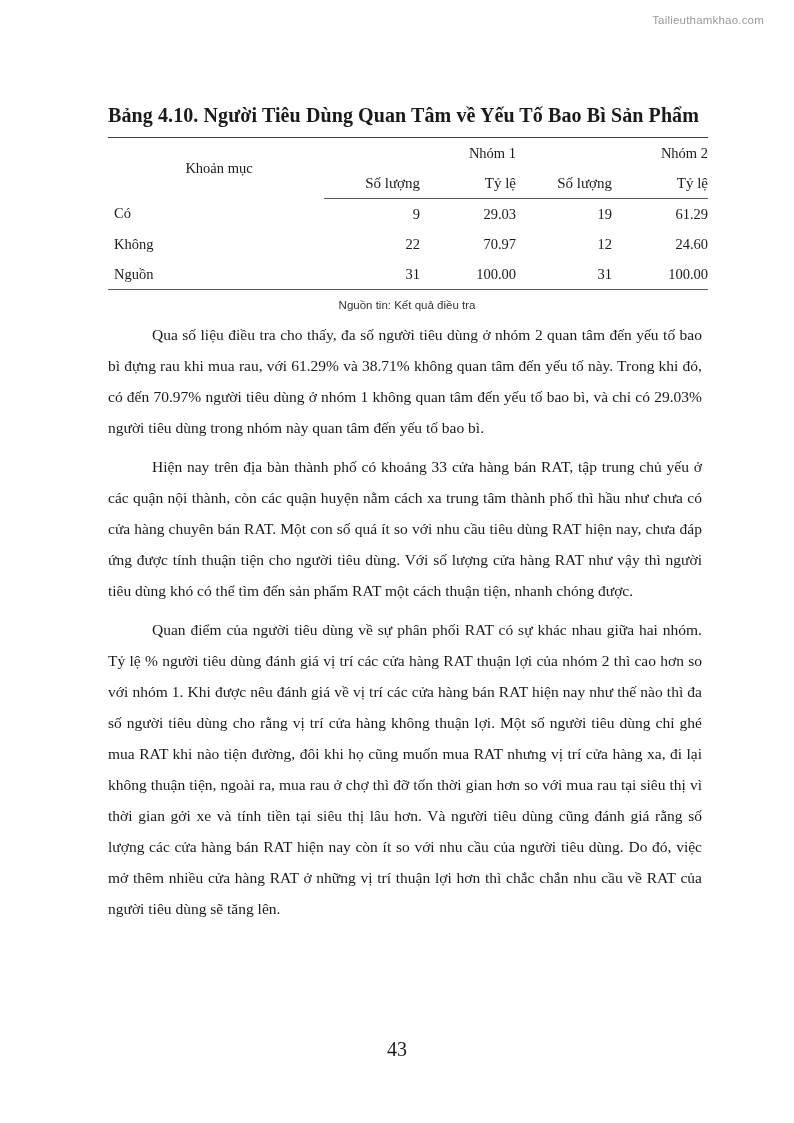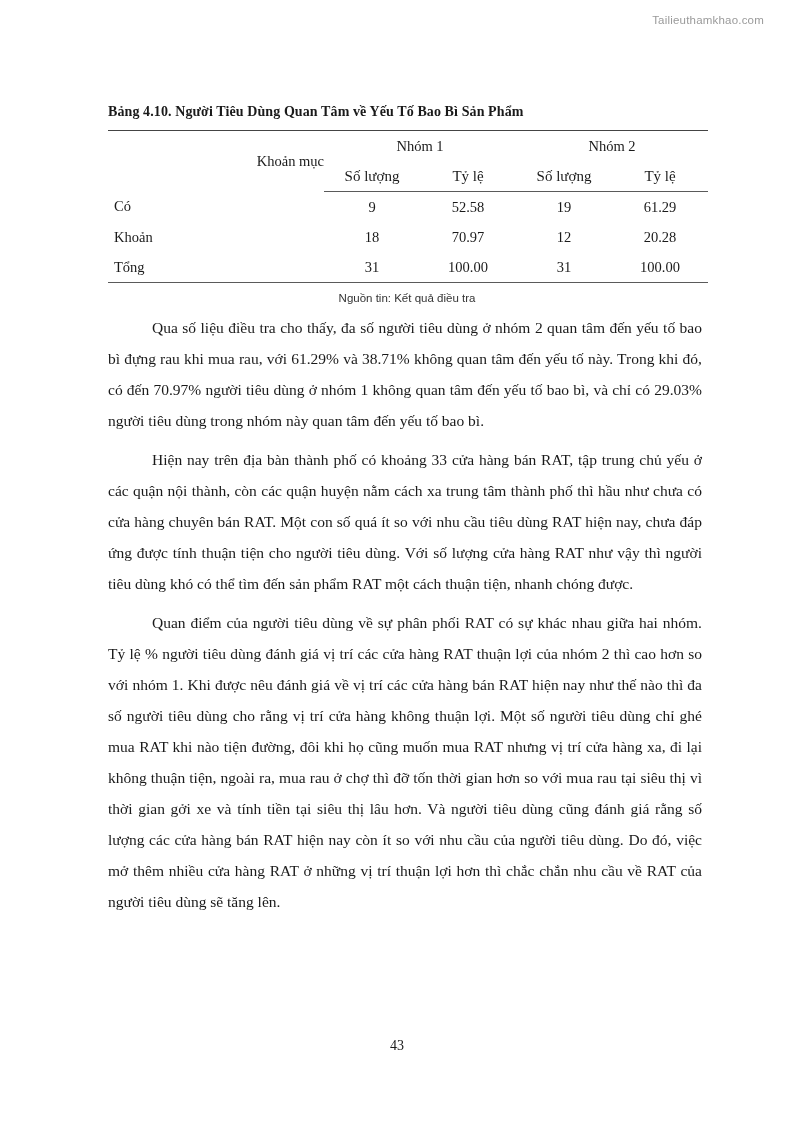--- a/index.html
+++ b/index.html
@@ -32,48 +32,49 @@
   }
   .content {
     position: absolute;
     left: 108px;
     top: 104px;
     width: 600px;
   }
   .table-title {
     font-family: "Liberation Serif", serif;
     font-weight: bold;
-    font-size: 14px;
+    font-size: 20px;
     margin-bottom: 10px;
     letter-spacing: 0.1px;
   }
   table.data {
     border-collapse: collapse;
     width: 600px;
     font-size: 14px;
   }
   table.data th, table.data td {
     padding: 0;
     font-weight: normal;
+    text-align: right;
   }
   .rule-top td, .rule-top th {
     border-top: 1.6px solid #444;
   }
   .rule-bottom td, .rule-bottom th {
     border-bottom: 1.1px solid #5a5a5a;
   }
   .hdr-row1 th {
     height: 31px;
     vertical-align: middle;
     font-weight: bold;
     text-align: center;
     font-size: 14.5px;
   }
   .hdr-row1 th.item {
-    text-align: right;
+    text-align: center;
     padding-left: 6px;
     vertical-align: middle;
   }
   .hdr-row2 th {
     height: 29px;
     vertical-align: middle;
     font-weight: bold;
     text-align: center;
     font-size: 15px;
   }
@@ -113,21 +114,21 @@
     text-decoration: underline;
     text-indent: 44px;
     margin: 10px 0 0 0;
   }
   .page-number {
     position: absolute;
     left: 0;
     right: 0;
     top: 1038px;
     text-align: center;
-    font-size: 14px;
+    font-size: 20px;
   }
 </style>
 </head>
 <body>
 
 <div class="page">
 
   <div class="watermark">Tailieuthamkhao.com</div>
 
   <div class="content">
@@ -152,33 +153,33 @@
           <th>Số lượng</th>
           <th>Tỷ lệ</th>
           <th>Số lượng</th>
           <th>Tỷ lệ</th>
         </tr>
       </thead>
       <tbody>
         <tr class="body-row">
           <td class="item">Có</td>
           <td>9</td>
-          <td>52.58</td>
+          <td>29.03</td>
           <td>19</td>
           <td>61.29</td>
         </tr>
         <tr class="body-row">
-          <td class="item">Khoản</td>
-          <td>18</td>
+          <td class="item">Không</td>
+          <td>22</td>
           <td>70.97</td>
           <td>12</td>
-          <td>20.28</td>
+          <td>24.60</td>
         </tr>
         <tr class="body-row rule-bottom">
-          <td class="item">Tổng</td>
+          <td class="item">Nguồn</td>
           <td>31</td>
           <td>100.00</td>
           <td>31</td>
           <td>100.00</td>
         </tr>
       </tbody>
     </table>
 
     <div class="source">Nguồn tin: Kết quả điều tra</div>
 

